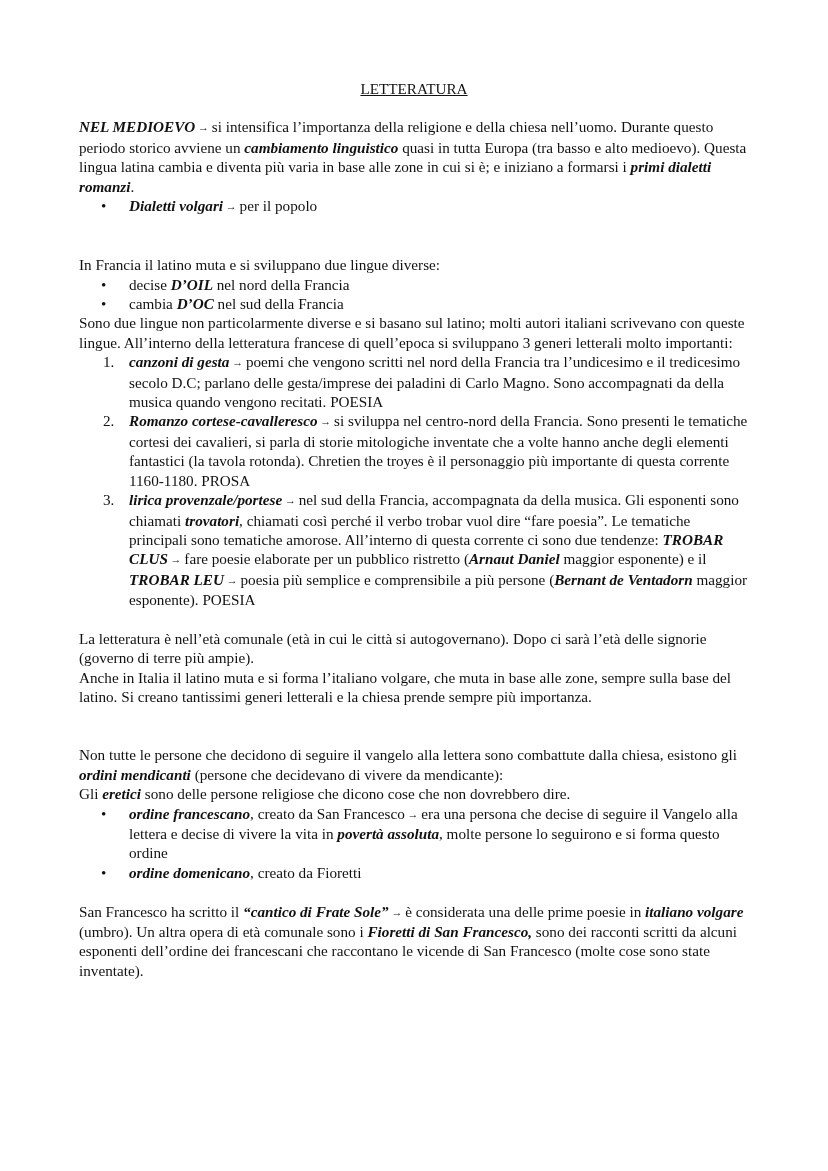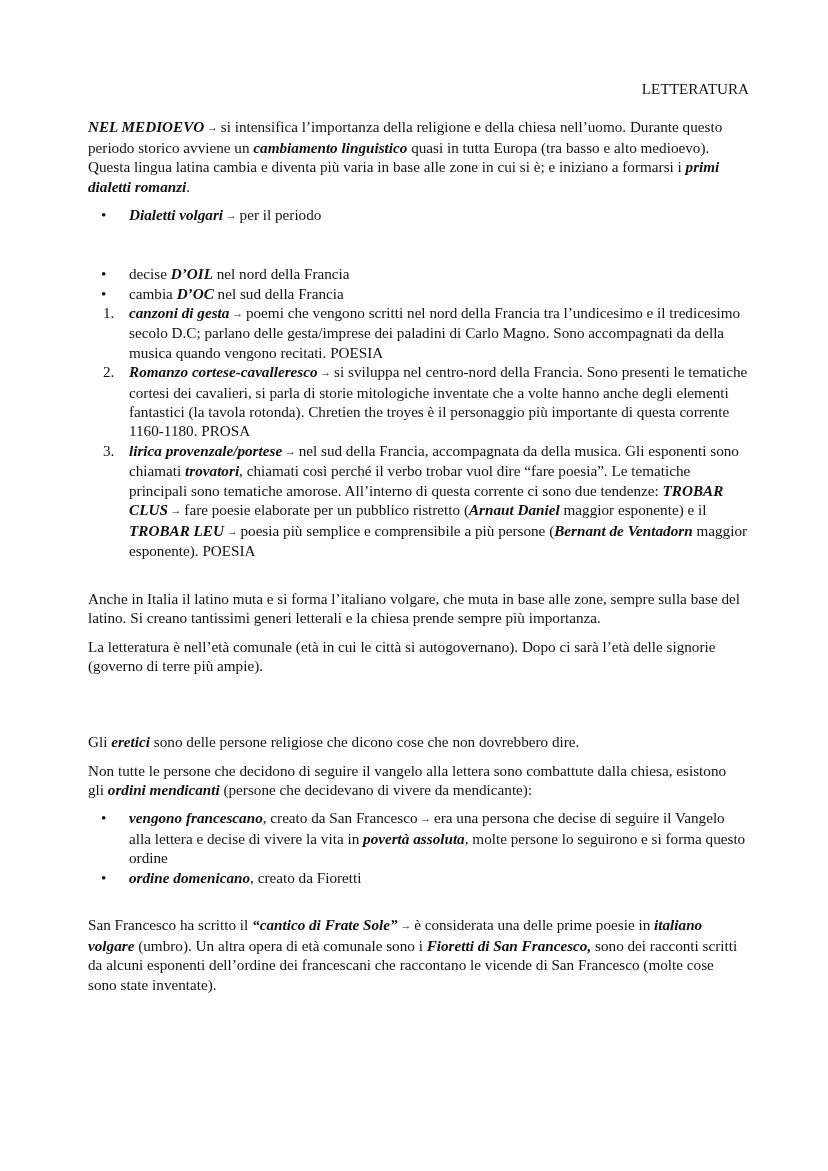--- a/index.html
+++ b/index.html
@@ -1,63 +1,65 @@
 <!DOCTYPE html>
 <html><head>
 <meta charset="utf-8">
 <style>
   html, body { margin: 0; padding: 0; background: #ffffff; }
   body { width: 828px; height: 1171px; position: relative; overflow: hidden;
     font-family: "Liberation Serif", "DejaVu Serif", serif; color: #111111; }
   .page { position: absolute; left: 79px; top: 79px; width: 670px;
     font-size: 15.2px; line-height: 19.4px; }
-  .center { text-align: right; }
+  .center { text-align: center; text-decoration: underline; }
   .title { margin: 0 0 19px 0; }
-  p { margin: 9px; }
+  p { margin: 0; }
   .gap { height: 19.4px; }
   ul, ol { margin: 0; padding: 0; }
   li { list-style: none; position: relative; padding-left: 50px; }
   li .marker { position: absolute; left: 22px; top: 0; width: 20px; }
   ol li .marker { left: 24px; }
   b i, .bi { font-weight: bold; font-style: italic; }
   .arrow { font-size: 11px; vertical-align: 1px; }
 </style>
 </head>
 <body>
 
 <div class="page">
   <p class="center title">LETTERATURA</p>
 
   <p><span class="bi">NEL MEDIOEVO</span><span class="arrow"> → </span><span> si intensifica l’importanza della religione e della chiesa nell’uomo. Durante questo periodo storico avviene un </span><span class="bi">cambiamento linguistico</span><span> quasi in tutta Europa (tra basso e alto medioevo). Questa lingua latina cambia e diventa più varia in base alle zone in cui si è; e iniziano a formarsi i </span><span class="bi">primi dialetti romanzi</span><span>.</span></p>
   <ul>
-      <li><span class="marker">•</span><span class="bi">Dialetti volgari</span><span class="arrow"> → </span><span> per il periodo</span></li>
+      <li><span class="marker">•</span><span class="bi">Dialetti volgari</span><span class="arrow"> → </span><span> per il popolo</span></li>
     </ul>
 
   <div class="gap"></div>
   <div class="gap"></div>
 
+  <p>In Francia il latino muta e si sviluppano due lingue diverse:</p>
   <ul>
       <li><span class="marker">•</span><span>decise </span><span class="bi">D’OIL</span><span> nel nord della Francia</span></li>
       <li><span class="marker">•</span><span>cambia </span><span class="bi">D’OC</span><span> nel sud della Francia</span></li>
     </ul>
+  <p>Sono due lingue non particolarmente diverse e si basano sul latino; molti autori italiani scrivevano con queste lingue. All’interno della letteratura francese di quell’epoca si sviluppano 3 generi letterali molto importanti:</p>
   <ol>
       <li><span class="marker">1.</span><span class="bi">canzoni di gesta</span><span class="arrow"> → </span><span> poemi che vengono scritti nel nord della Francia tra l’undicesimo e il tredicesimo secolo D.C; parlano delle gesta/imprese dei paladini di Carlo Magno. Sono accompagnati da della musica quando vengono recitati. POESIA</span></li>
       <li><span class="marker">2.</span><span class="bi">Romanzo cortese-cavalleresco</span><span class="arrow"> → </span><span> si sviluppa nel centro-nord della Francia. Sono presenti le tematiche cortesi dei cavalieri, si parla di storie mitologiche inventate che a volte hanno anche degli elementi fantastici (la tavola rotonda). Chretien the troyes è il personaggio più importante di questa corrente 1160-1180. PROSA</span></li>
       <li><span class="marker">3.</span><span class="bi">lirica provenzale/portese</span><span class="arrow"> → </span><span> nel sud della Francia, accompagnata da della musica. Gli esponenti sono chiamati </span><span class="bi">trovatori</span><span>, chiamati così perché il verbo trobar vuol dire “fare poesia”. Le tematiche principali sono tematiche amorose. All’interno di questa corrente ci sono due tendenze: </span><span class="bi">TROBAR CLUS</span><span class="arrow">  → </span><span> fare poesie elaborate per un pubblico ristretto (</span><span class="bi">Arnaut Daniel</span><span> maggior esponente) e il </span><span class="bi">TROBAR LEU</span><span class="arrow"> → </span><span> poesia più semplice e comprensibile a più persone (</span><span class="bi">Bernant de Ventadorn</span><span> maggior esponente). POESIA</span></li>
     </ol>
 
   <div class="gap"></div>
+  <p>La letteratura è nell’età comunale (età in cui le città si autogovernano). Dopo ci sarà l’età delle signorie (governo di terre più ampie).</p>
   <p>Anche in Italia il latino muta e si forma l’italiano volgare, che muta in base alle zone, sempre sulla base del latino. Si creano tantissimi generi letterali e la chiesa prende sempre più importanza.</p>
-  <p>La letteratura è nell’età comunale (età in cui le città si autogovernano). Dopo ci sarà l’età delle signorie (governo di terre più ampie).</p>
 
   <div class="gap"></div>
   <div class="gap"></div>
 
+  <p><span>Non tutte le persone che decidono di seguire il vangelo alla lettera sono combattute dalla chiesa, esistono gli </span><span class="bi">ordini mendicanti</span><span> (persone che decidevano di vivere da mendicante):</span></p>
   <p><span>Gli </span><span class="bi">eretici</span><span> sono delle persone religiose che dicono cose che non dovrebbero dire.</span></p>
-  <p><span>Non tutte le persone che decidono di seguire il vangelo alla lettera sono combattute dalla chiesa, esistono gli </span><span class="bi">ordini mendicanti</span><span> (persone che decidevano di vivere da mendicante):</span></p>
   <ul>
-      <li><span class="marker">•</span><span class="bi">vengono francescano</span><span>, creato da San Francesco</span><span class="arrow"> → </span><span> era una persona che decise di seguire il Vangelo alla lettera e decise di vivere la vita in </span><span class="bi">povertà assoluta</span><span>, molte persone lo seguirono e si forma questo ordine</span></li>
+      <li><span class="marker">•</span><span class="bi">ordine francescano</span><span>, creato da San Francesco</span><span class="arrow"> → </span><span> era una persona che decise di seguire il Vangelo alla lettera e decise di vivere la vita in </span><span class="bi">povertà assoluta</span><span>, molte persone lo seguirono e si forma questo ordine</span></li>
       <li><span class="marker">•</span><span class="bi">ordine domenicano</span><span>, creato da Fioretti</span></li>
     </ul>
 
   <div class="gap"></div>
   <p><span>San Francesco ha scritto il </span><span class="bi">“cantico di Frate Sole”</span><span class="arrow"> → </span><span> è considerata una delle prime poesie in </span><span class="bi">italiano volgare</span><span> (umbro). Un altra opera di età comunale sono i </span><span class="bi">Fioretti di San Francesco,</span><span> sono dei racconti scritti da alcuni esponenti dell’ordine dei francescani che raccontano le vicende di San Francesco (molte cose sono state inventate).</span></p>
 </div>
 
 </body></html>

